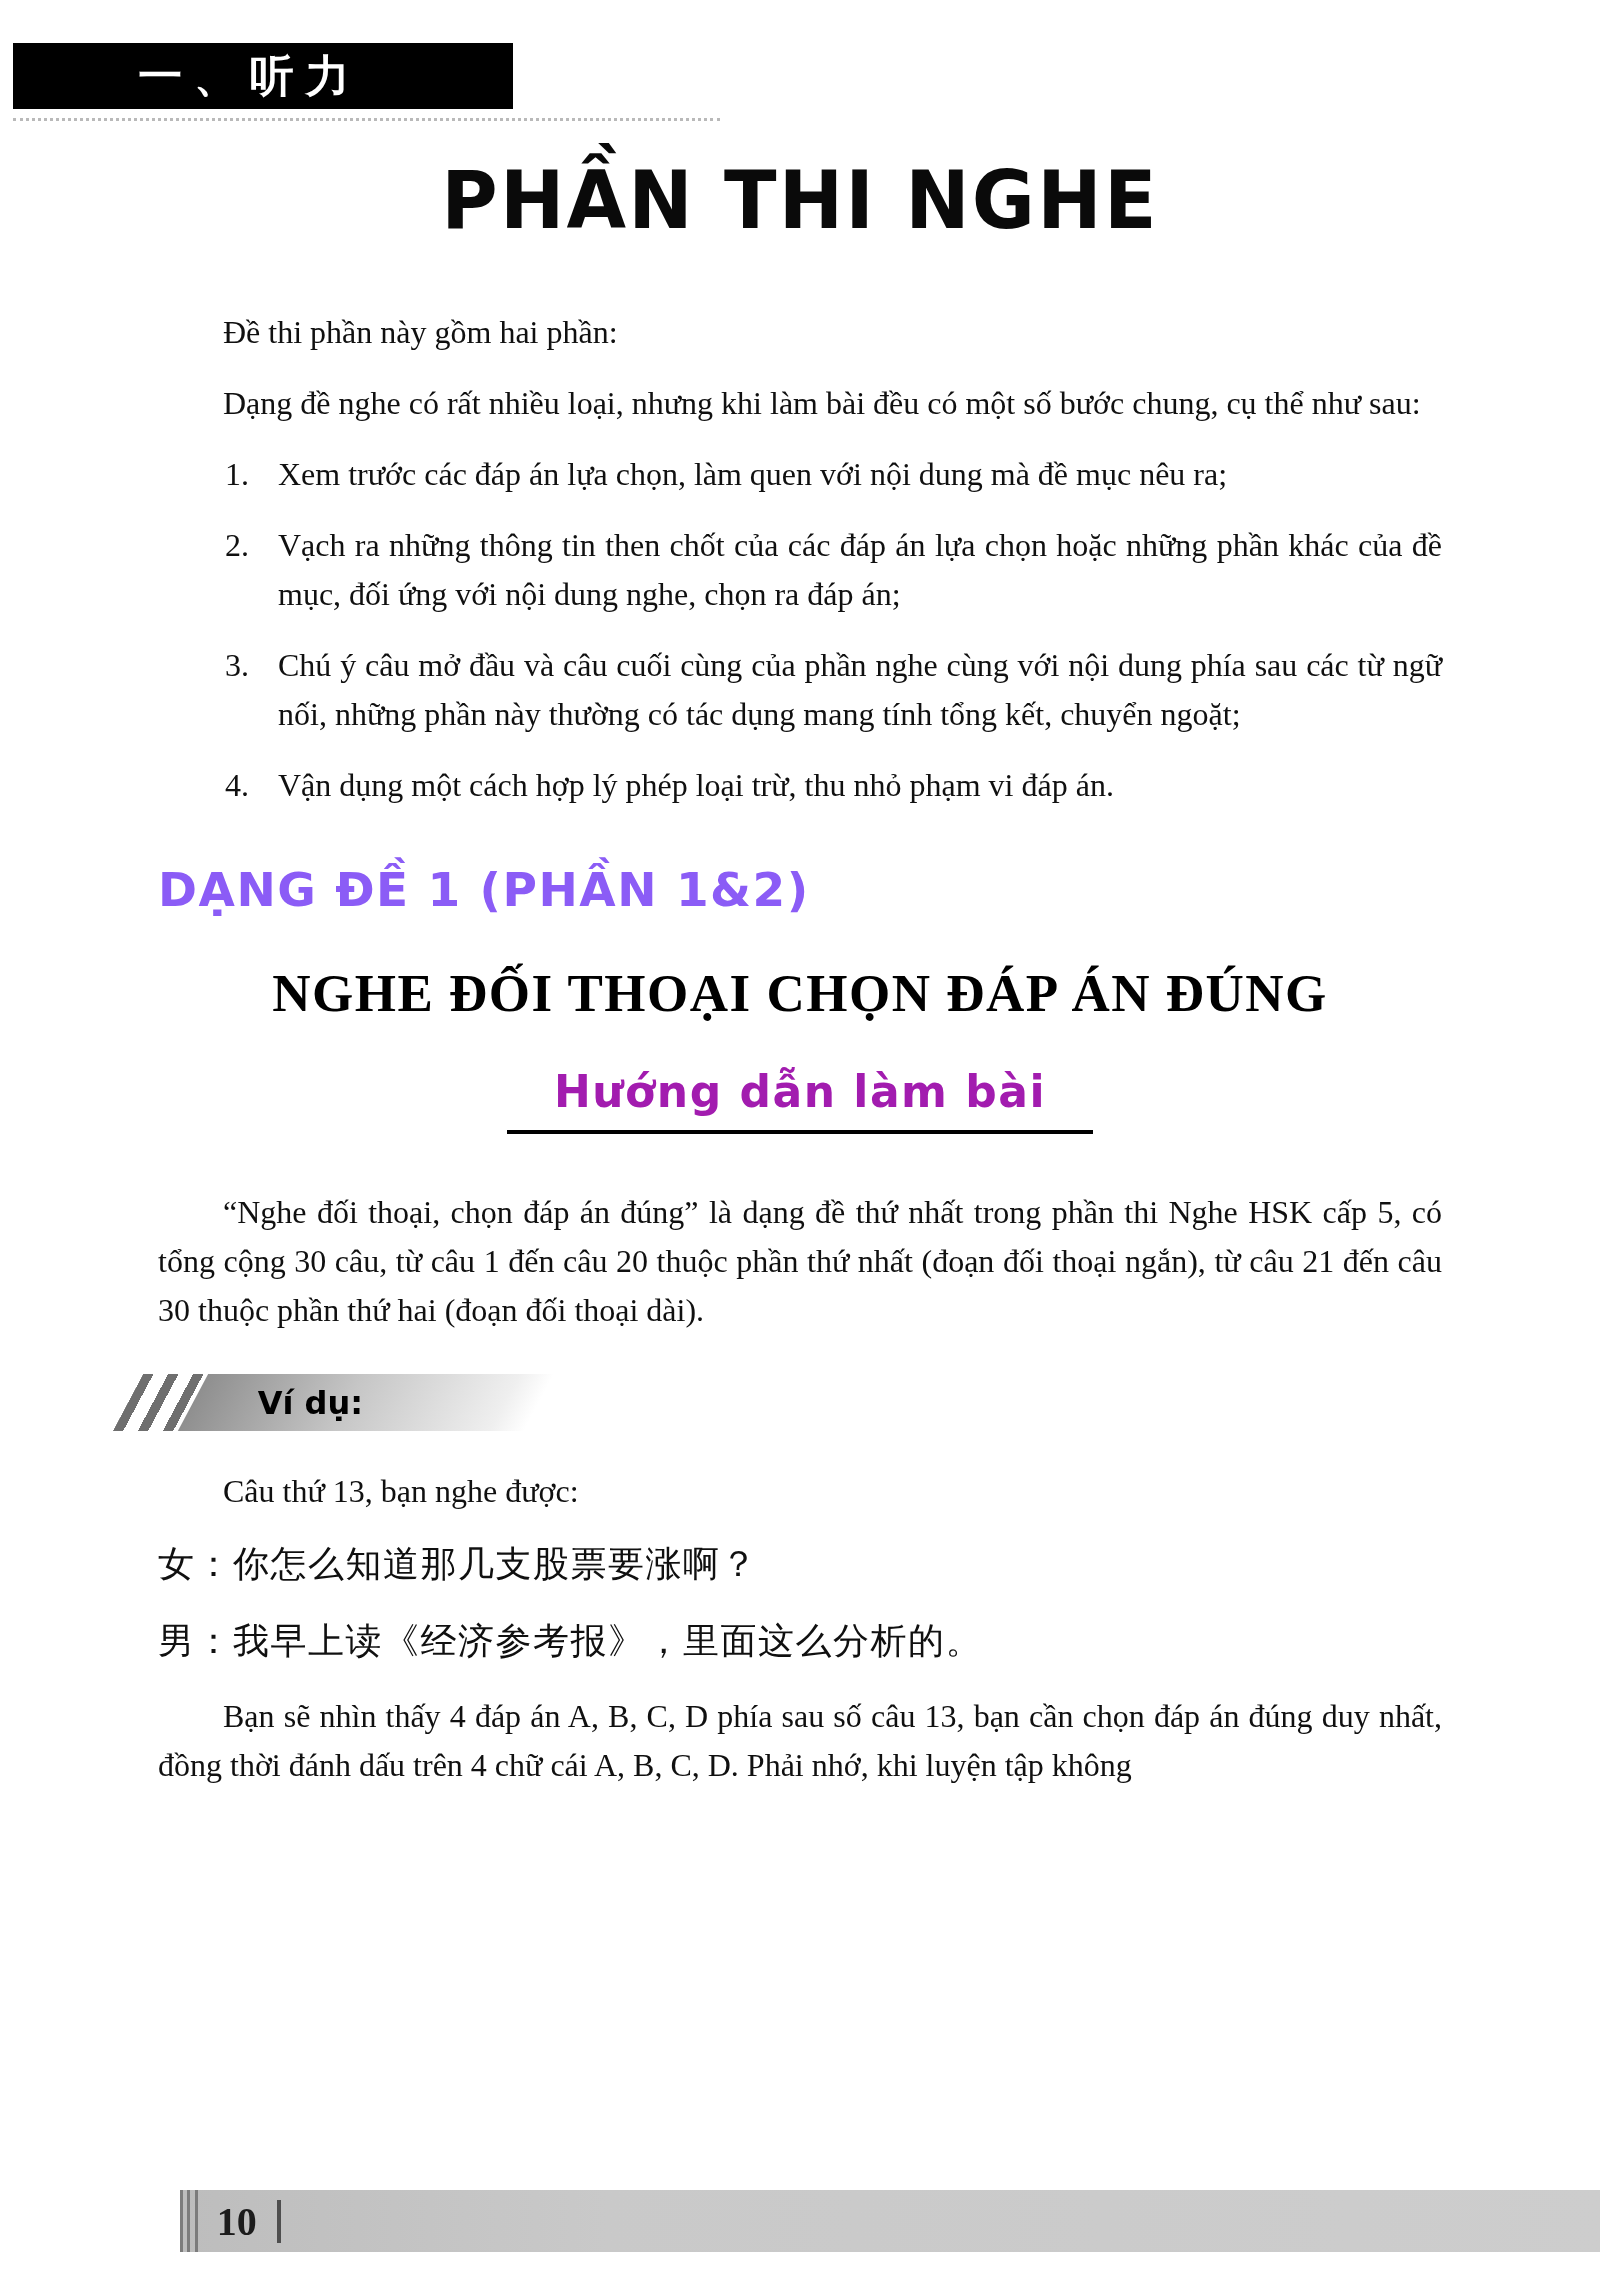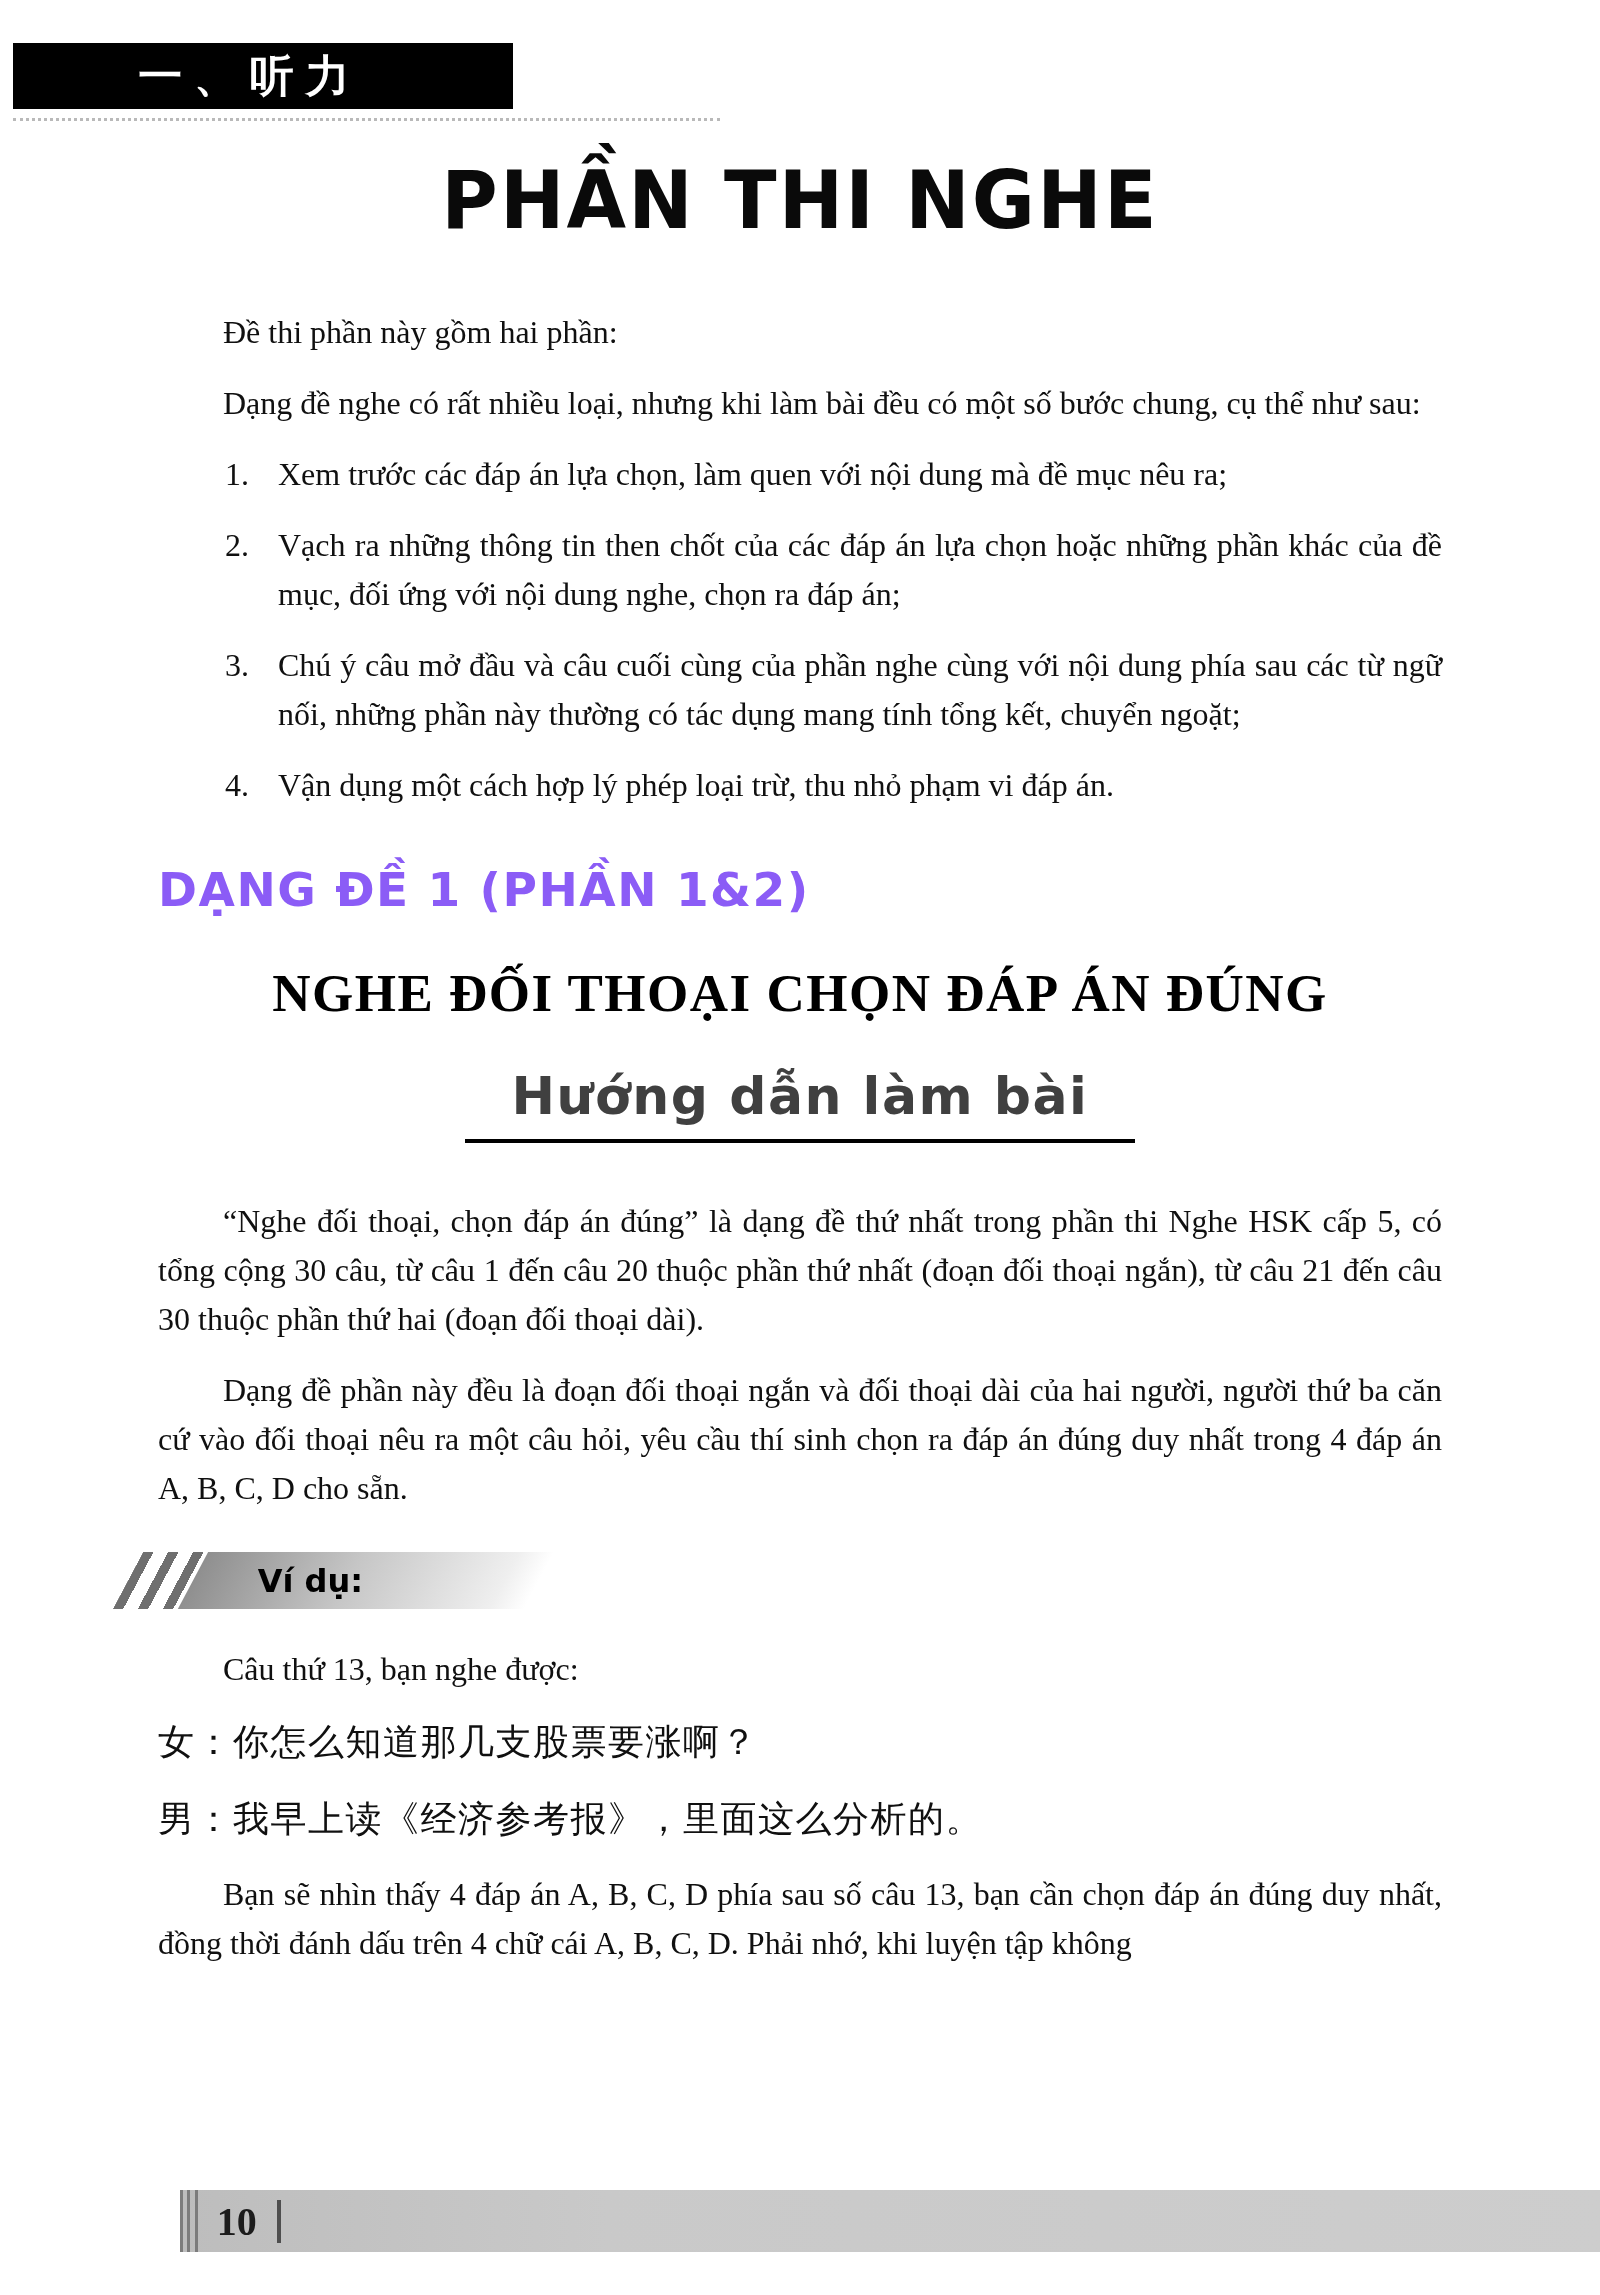--- a/index.html
+++ b/index.html
@@ -90,25 +90,25 @@
     font-size:53px;
     letter-spacing:1.5px;
     margin-bottom:43px;
     color:#000;
   }
   .guide-wrap { text-align:center; margin-bottom:54px; }
   .guide-heading {
     display:inline-block;
     font-family:"DejaVu Sans", sans-serif;
     font-weight:bold;
-    font-size:52px;
+    font-size:44px;
     letter-spacing:1.5px;
     padding:0 47px 13.2px 47px;
     border-bottom:4.4px solid #000;
-    color:#404040;
+    color:#a21caf;
   }
 
   
   .vidu-row {
     display:flex;
     align-items:center;
     height:59px;
     margin:38px 0 35px -52px;
   }
   .hatch {
@@ -214,21 +214,20 @@
     </div>
 
     <h2 class="heading-sans">DẠNG ĐỀ 1 (PHẦN 1&amp;2)</h2>
     <h2 class="heading-serif">NGHE ĐỐI THOẠI CHỌN ĐÁP ÁN ĐÚNG</h2>
 
     <div class="guide-wrap">
       <div class="guide-heading">Hướng dẫn làm bài</div>
     </div>
 
     <p class="para indent">“Nghe đối thoại, chọn đáp án đúng” là dạng đề thứ nhất trong phần thi Nghe HSK cấp 5, có tổng cộng 30 câu, từ câu 1 đến câu 20 thuộc phần thứ nhất (đoạn đối thoại ngắn), từ câu 21 đến câu 30 thuộc phần thứ hai (đoạn đối thoại dài).</p>
-    <p class="para indent">Dạng đề phần này đều là đoạn đối thoại ngắn và đối thoại dài của hai người, người thứ ba căn cứ vào đối thoại nêu ra một câu hỏi, yêu cầu thí sinh chọn ra đáp án đúng duy nhất trong 4 đáp án A, B, C, D cho sẵn.</p>
 
     <div class="vidu-row">
       <div class="hatch"></div>
       <div class="ribbon">
         <span class="vidu-label">Ví dụ:</span>
       </div>
     </div>
 
     <p class="para indent">Câu thứ 13, bạn nghe được:</p>
 

